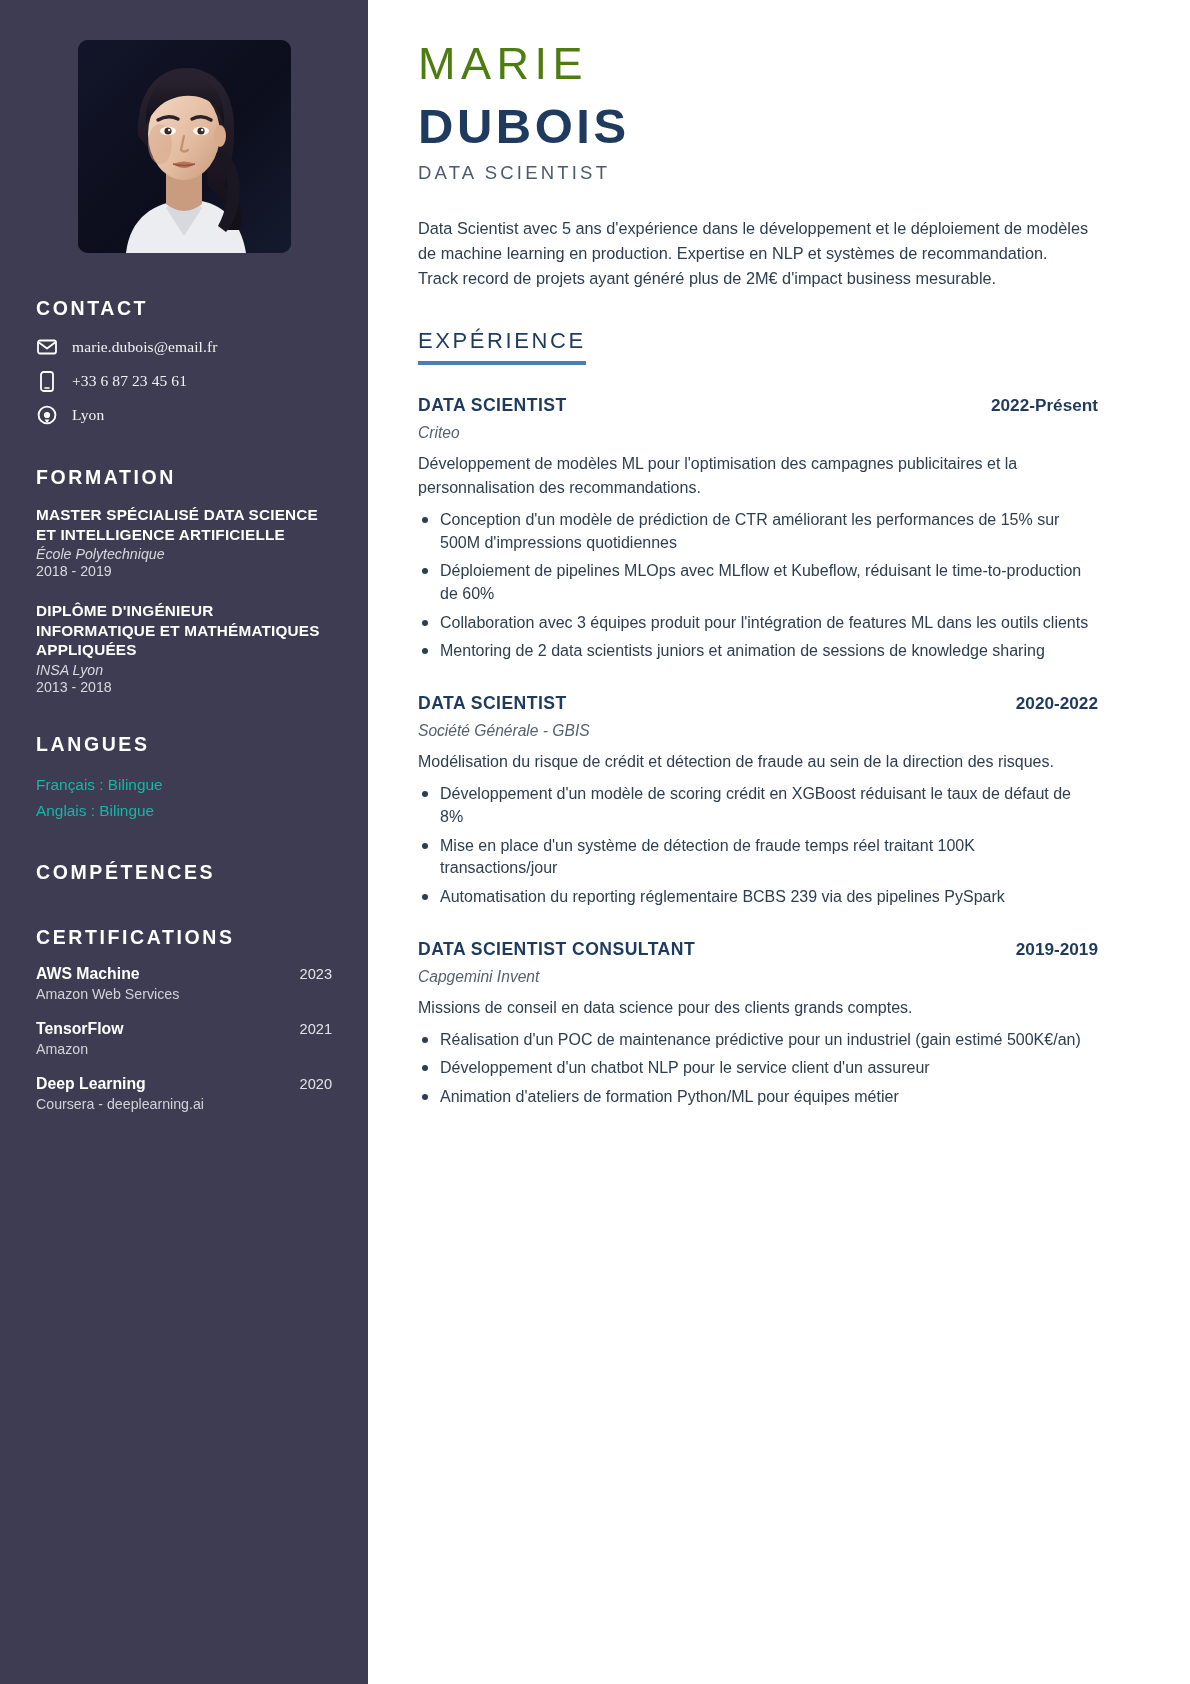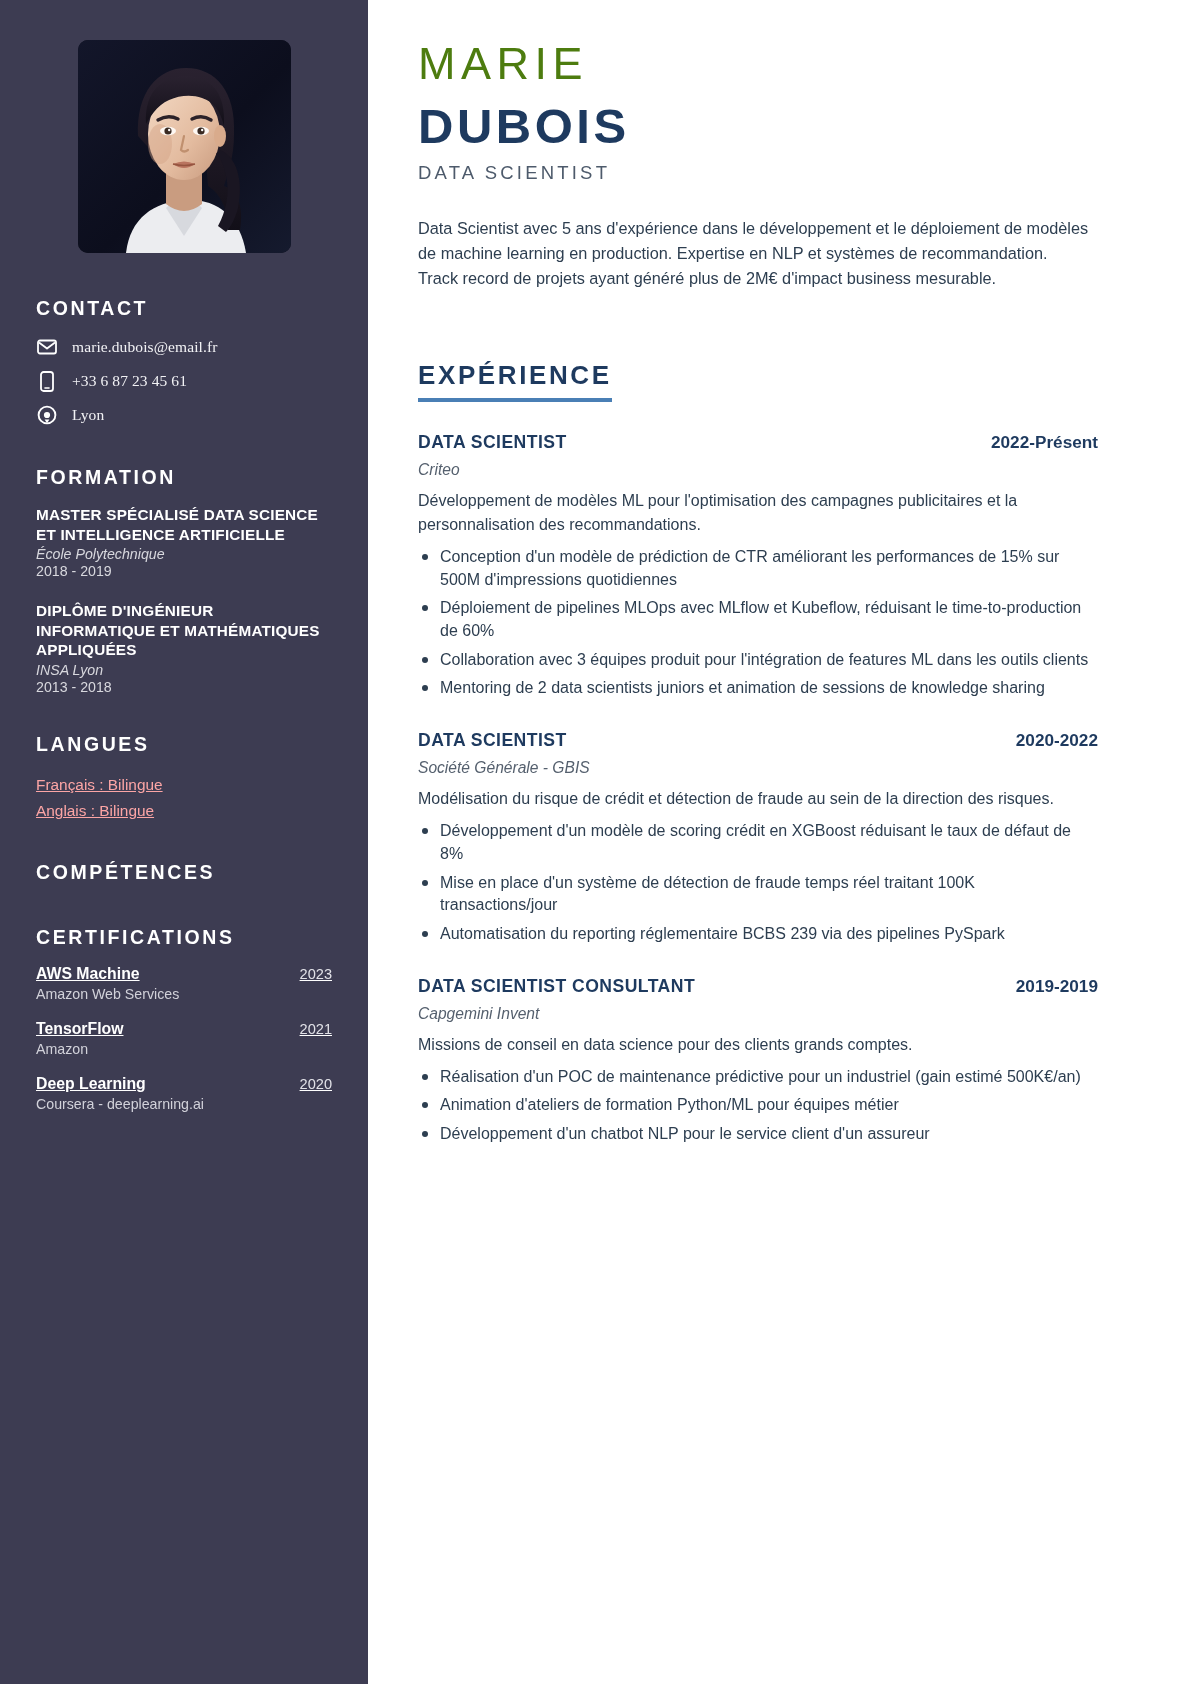--- a/index.html
+++ b/index.html
@@ -87,36 +87,34 @@
   }
   .edu-years {
     font-size: 14.2px;
     color: #d8d8de;
     margin-top: 1px;
   }
 
   .sec-langues { margin-top: 38px; }
   .lang-row {
     font-size: 15.4px;
-    color: #fca5a5;
+    color: #14b8a6;
     line-height: 1.72;
-    text-decoration: underline;
   }
 
   .sec-competences { margin-top: 36px; }
   .sec-competences .side-heading { margin-bottom: 0; }
 
   .sec-certifications { margin-top: 42px; }
   .cert-item { margin-bottom: 18px; }
   .cert-item:last-child { margin-bottom: 0; }
   .cert-top {
     display: flex;
     justify-content: space-between;
     align-items: baseline;
-    text-decoration: underline;
   }
   .cert-name {
     font-size: 15.8px;
     font-weight: bold;
     color: #ffffff;
   }
   .cert-year {
     font-size: 14.6px;
     color: #e2e2e8;
     white-space: nowrap;
@@ -156,25 +154,25 @@
   .summary {
     font-size: 16.3px;
     line-height: 1.56;
     color: #2d3e50;
     margin-top: 32px;
     max-width: 672px;
   }
 
   .section-title {
     display: inline-block;
-    font-size: 26px;
-    font-weight: bold;
+    font-size: 22px;
+    font-weight: normal;
     letter-spacing: 2.6px;
     color: #1e3a5f;
-    margin-top: 68px;
+    margin-top: 36px;
     padding-bottom: 7px;
     border-bottom: 4px solid #4a7fb5;
   }
 
   .job { margin-top: 30px; }
   .job:first-of-type { margin-top: 32px; }
   .job-head {
     display: flex;
     justify-content: space-between;
     align-items: baseline;
@@ -422,19 +420,19 @@
     
     <div class="job">
       <div class="job-head">
         <span class="job-role">DATA SCIENTIST CONSULTANT</span>
         <span class="job-period">2019-2019</span>
       </div>
       <div class="job-company">Capgemini Invent</div>
       <div class="job-desc">Missions de conseil en data science pour des clients grands comptes.</div>
       <ul class="bullets">
         <li>Réalisation d'un POC de maintenance prédictive pour un industriel (gain estimé 500K€/an)</li>
+        <li>Développement d'un chatbot NLP pour le service client d'un assureur</li>
         <li>Animation d'ateliers de formation Python/ML pour équipes métier</li>
-        <li>Développement d'un chatbot NLP pour le service client d'un assureur</li>
       </ul>
     </div>
 
   </main>
 </div>
 
 </body></html>

